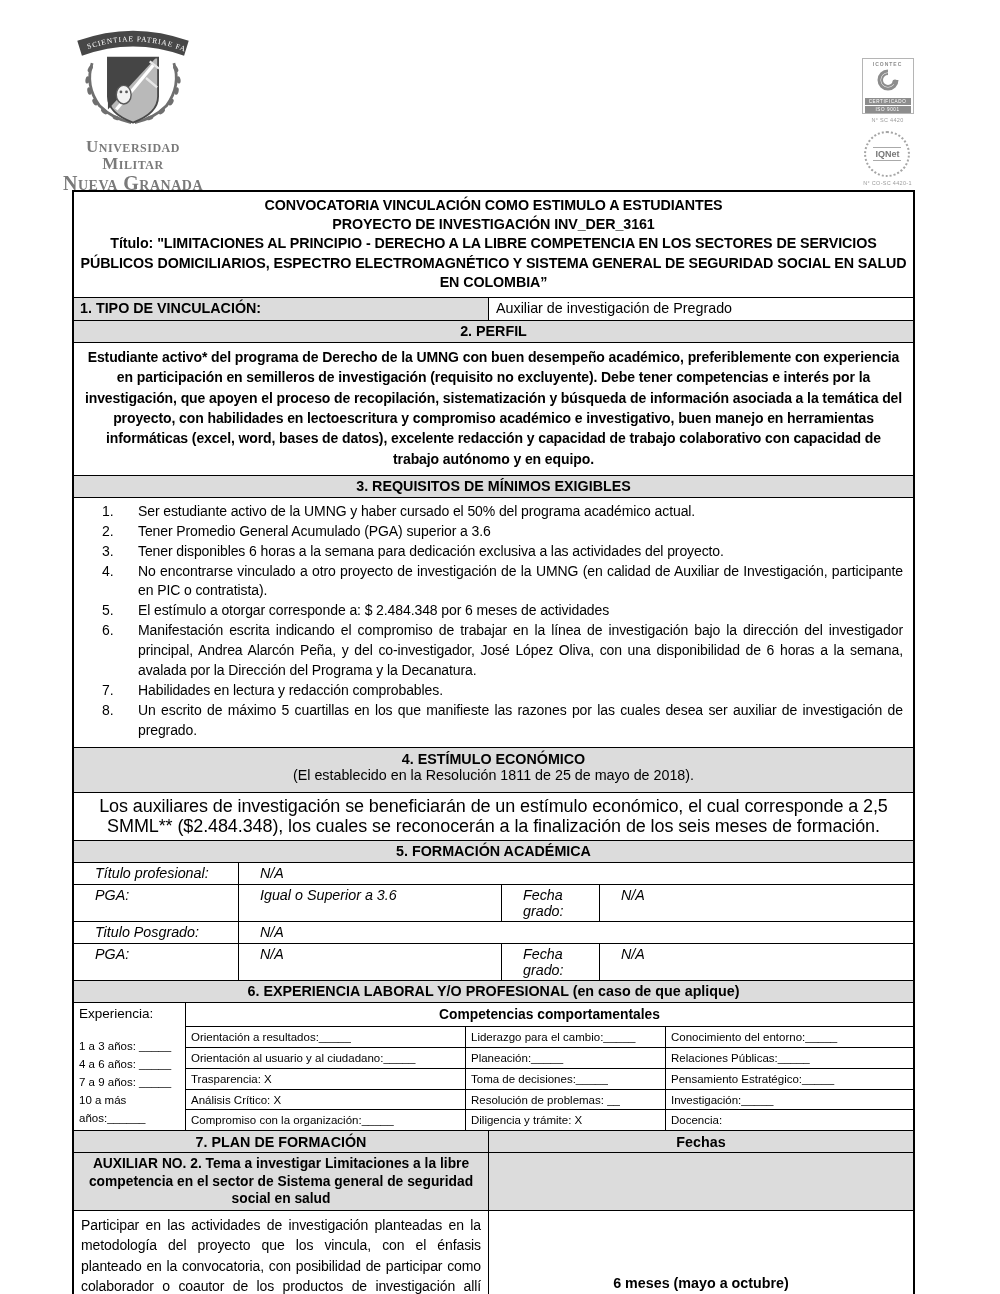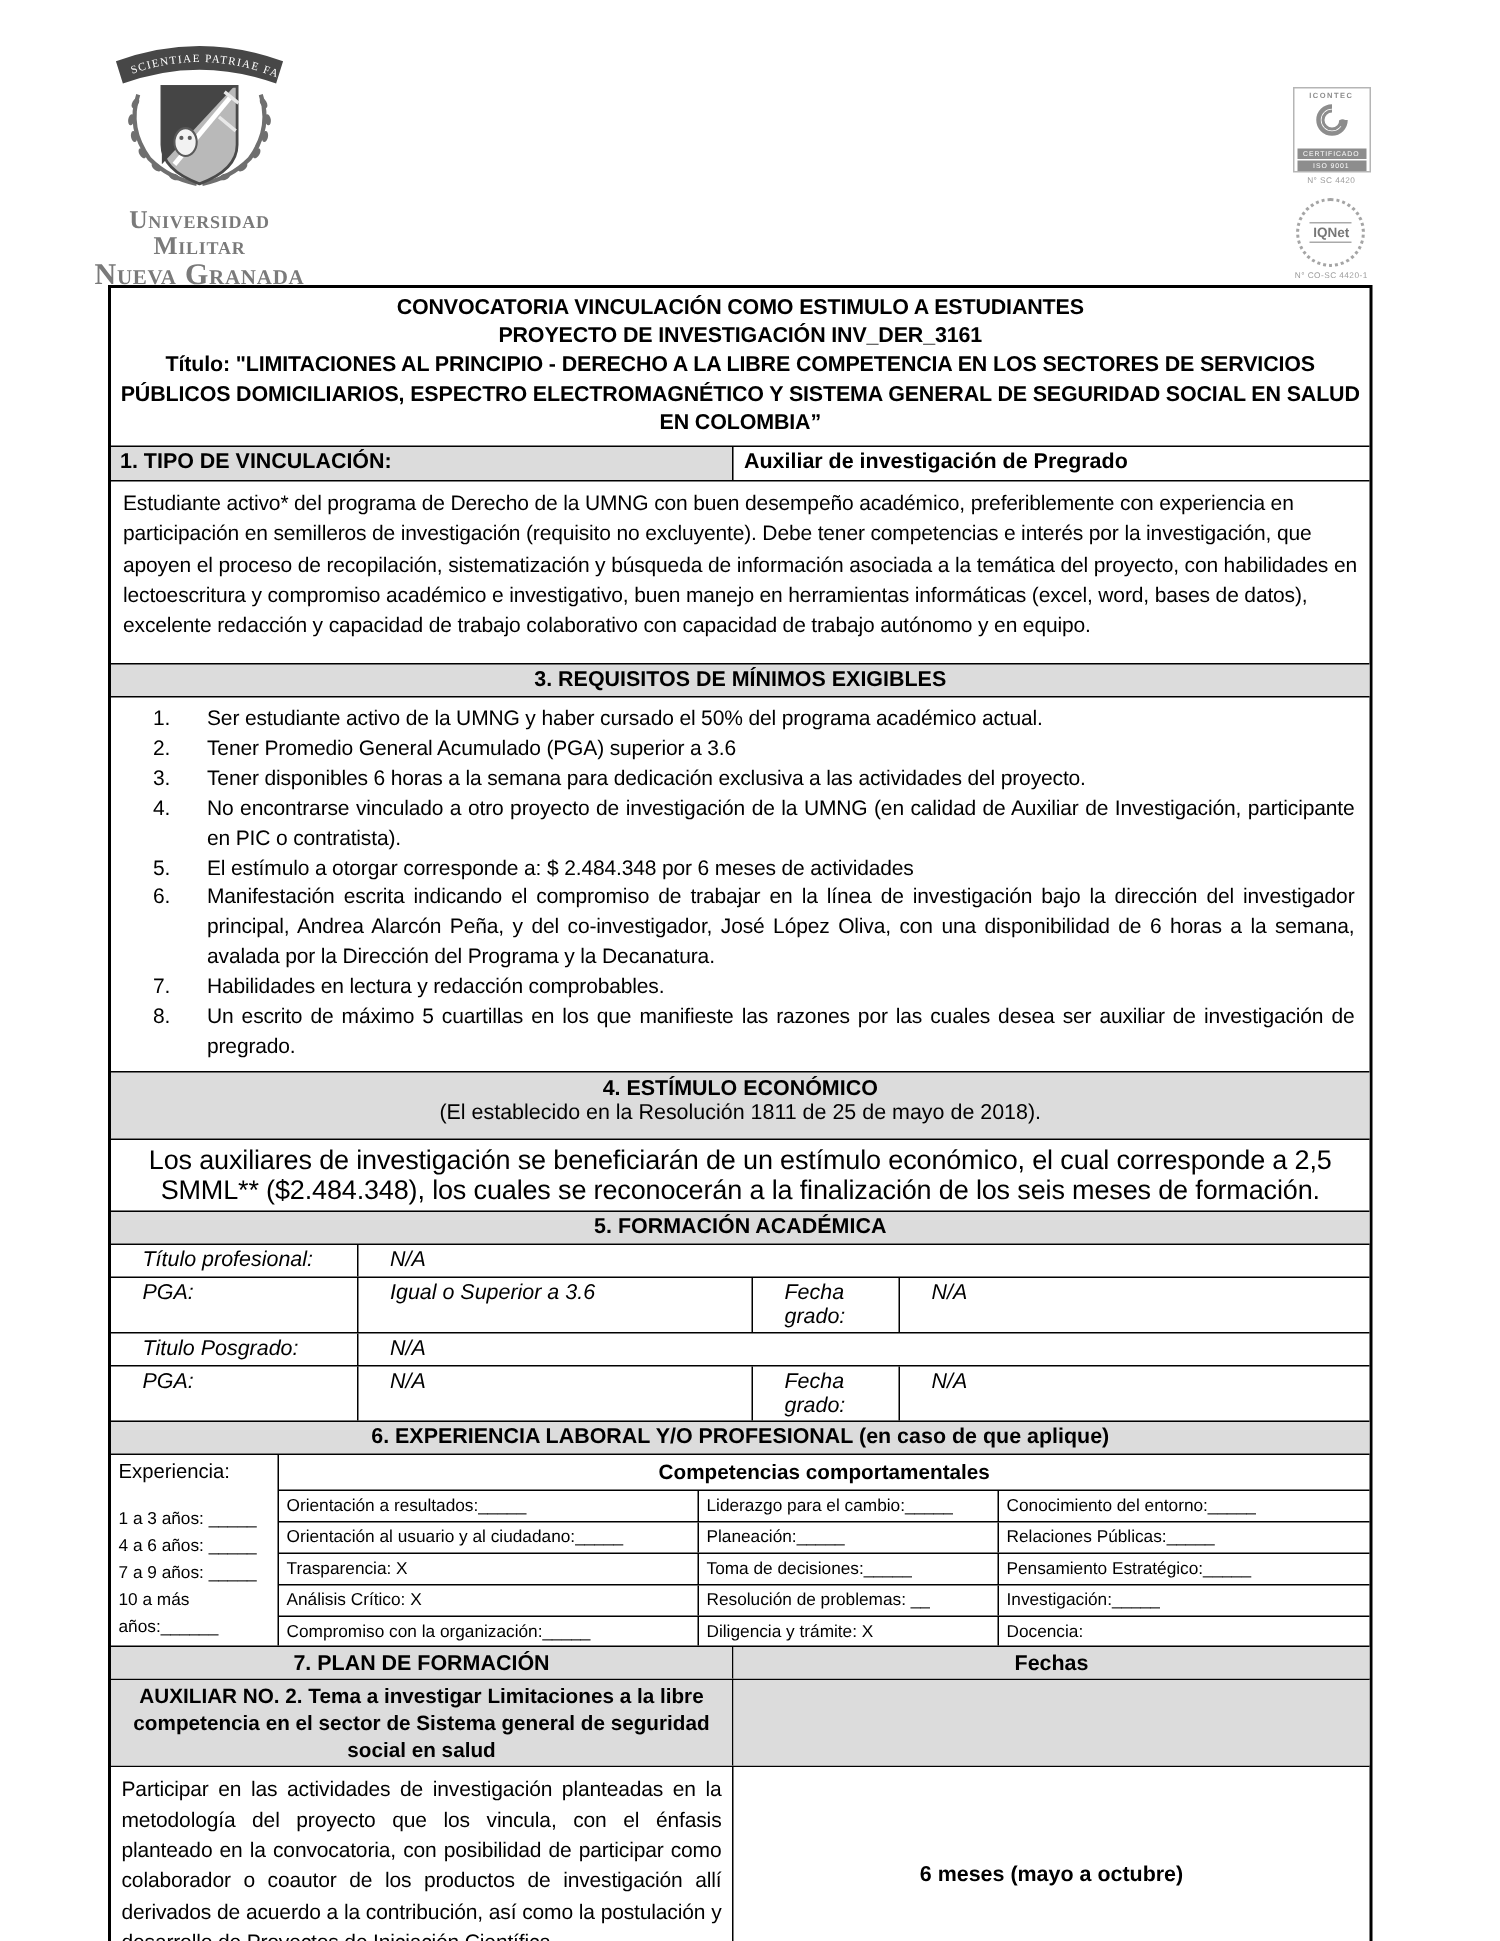--- a/index.html
+++ b/index.html
@@ -32,26 +32,26 @@
   .gray { background:#dcdcdc; }
 
   .title-cell { padding:4px 6px 5px 6px; text-align:center; font-weight:bold; font-size:14.3px; line-height:19.2px; letter-spacing:-0.1px; min-height:82px; }
 
   .split { display:flex; align-items:stretch; }
   .split > .cl { width:415px; border-right:1px solid #000; }
   .split > .cr { flex:1; }
 
   .tipo-row { min-height:23px; font-size:14.3px;justify-content:center; }
   .tipo-row .cl { padding:2px 6px; font-weight:bold; }
-  .tipo-row .cr { padding:2px 7px; font-weight:bold; }
+  .tipo-row .cr { padding:2px 7px; font-weight:normal; }
 
   .sec-hdr { min-height:22px; padding:2px 6px; text-align:center; font-weight:bold; font-size:14.3px; }
   .sec-hdr .sub-line { font-weight:normal; }
 
-  .par-center { padding:4px 8px 6px 8px; font-size:14px; line-height:20.3px; text-align:left; letter-spacing:-0.1px; min-height:122px; }
+  .par-center { padding:4px 8px 6px 8px; font-size:14px; line-height:20.3px; text-align:center; letter-spacing:-0.1px; min-height:122px;font-weight:bold; }
   .par-center-sm { padding:3px 8px 4px 8px; font-size:18px; line-height:20.3px; text-align:center; letter-spacing:-0.1px; min-height:43px; }
 
   .req-list { padding:4px 10px 6px 0; min-height:238px; }
   .req-item { position:relative; padding-left:64px; font-size:14px; line-height:19.9px; text-align:justify; letter-spacing:-0.1px; }
   .req-item .num { position:absolute; left:28px; top:0; }
 
   .frow { display:flex; align-items:stretch; font-size:14.3px; min-height:22px; }
   .frow > div { padding:2px 21px;font-style:italic; }
   .fc1 { width:165px; border-right:1px solid #000; }
   .fc2 { width:263px; border-right:1px solid #000; }
@@ -172,20 +172,21 @@
     <div>CONVOCATORIA VINCULACIÓN COMO ESTIMULO A ESTUDIANTES</div>
     <div>PROYECTO DE INVESTIGACIÓN INV_DER_3161</div>
     <div>Título: "LIMITACIONES AL PRINCIPIO -  DERECHO A LA LIBRE COMPETENCIA EN LOS SECTORES DE SERVICIOS PÚBLICOS DOMICILIARIOS, ESPECTRO ELECTROMAGNÉTICO Y SISTEMA GENERAL DE SEGURIDAD SOCIAL EN SALUD EN COLOMBIA”</div>
   </div>
 
   <div class="row split tipo-row">
     <div class="cl gray">1. TIPO DE VINCULACIÓN:</div>
     <div class="cr">Auxiliar de investigación de Pregrado</div>
   </div>
 
+  <div class="row sec-hdr gray">2. PERFIL</div>
   <div class="row par-center">Estudiante activo* del programa de Derecho de la UMNG con buen desempeño académico, preferiblemente con experiencia en participación en semilleros de investigación (requisito no excluyente). Debe tener competencias e interés por la investigación, que apoyen el proceso de recopilación, sistematización y búsqueda de información asociada a la temática del proyecto, con habilidades en lectoescritura y compromiso académico e investigativo, buen manejo en herramientas informáticas (excel, word, bases de datos), excelente redacción y capacidad de trabajo colaborativo con capacidad de trabajo autónomo y en equipo.</div>
 
   <div class="row sec-hdr gray">3. REQUISITOS DE MÍNIMOS EXIGIBLES</div>
   <div class="row req-list">
     <div class="req-item"><span class="num">1.</span><span>Ser estudiante activo de la UMNG y haber cursado el 50% del programa académico actual.</span></div>
     <div class="req-item"><span class="num">2.</span><span>Tener Promedio General Acumulado (PGA) superior a 3.6</span></div>
     <div class="req-item"><span class="num">3.</span><span>Tener disponibles 6 horas a la semana para dedicación exclusiva a las actividades del proyecto.</span></div>
     <div class="req-item"><span class="num">4.</span><span>No encontrarse vinculado a otro proyecto de investigación de la UMNG (en calidad de Auxiliar de Investigación, participante en PIC o contratista).</span></div>
     <div class="req-item"><span class="num">5.</span><span>El estímulo a otorgar corresponde a: $ 2.484.348 por 6 meses de actividades</span></div>
     <div class="req-item"><span class="num">6.</span><span>Manifestación escrita indicando el compromiso de trabajar en la línea de investigación bajo la dirección del investigador principal, Andrea Alarcón Peña, y del co-investigador, José López Oliva, con una disponibilidad de 6 horas a la semana, avalada por la Dirección del Programa y la Decanatura.</span></div>

